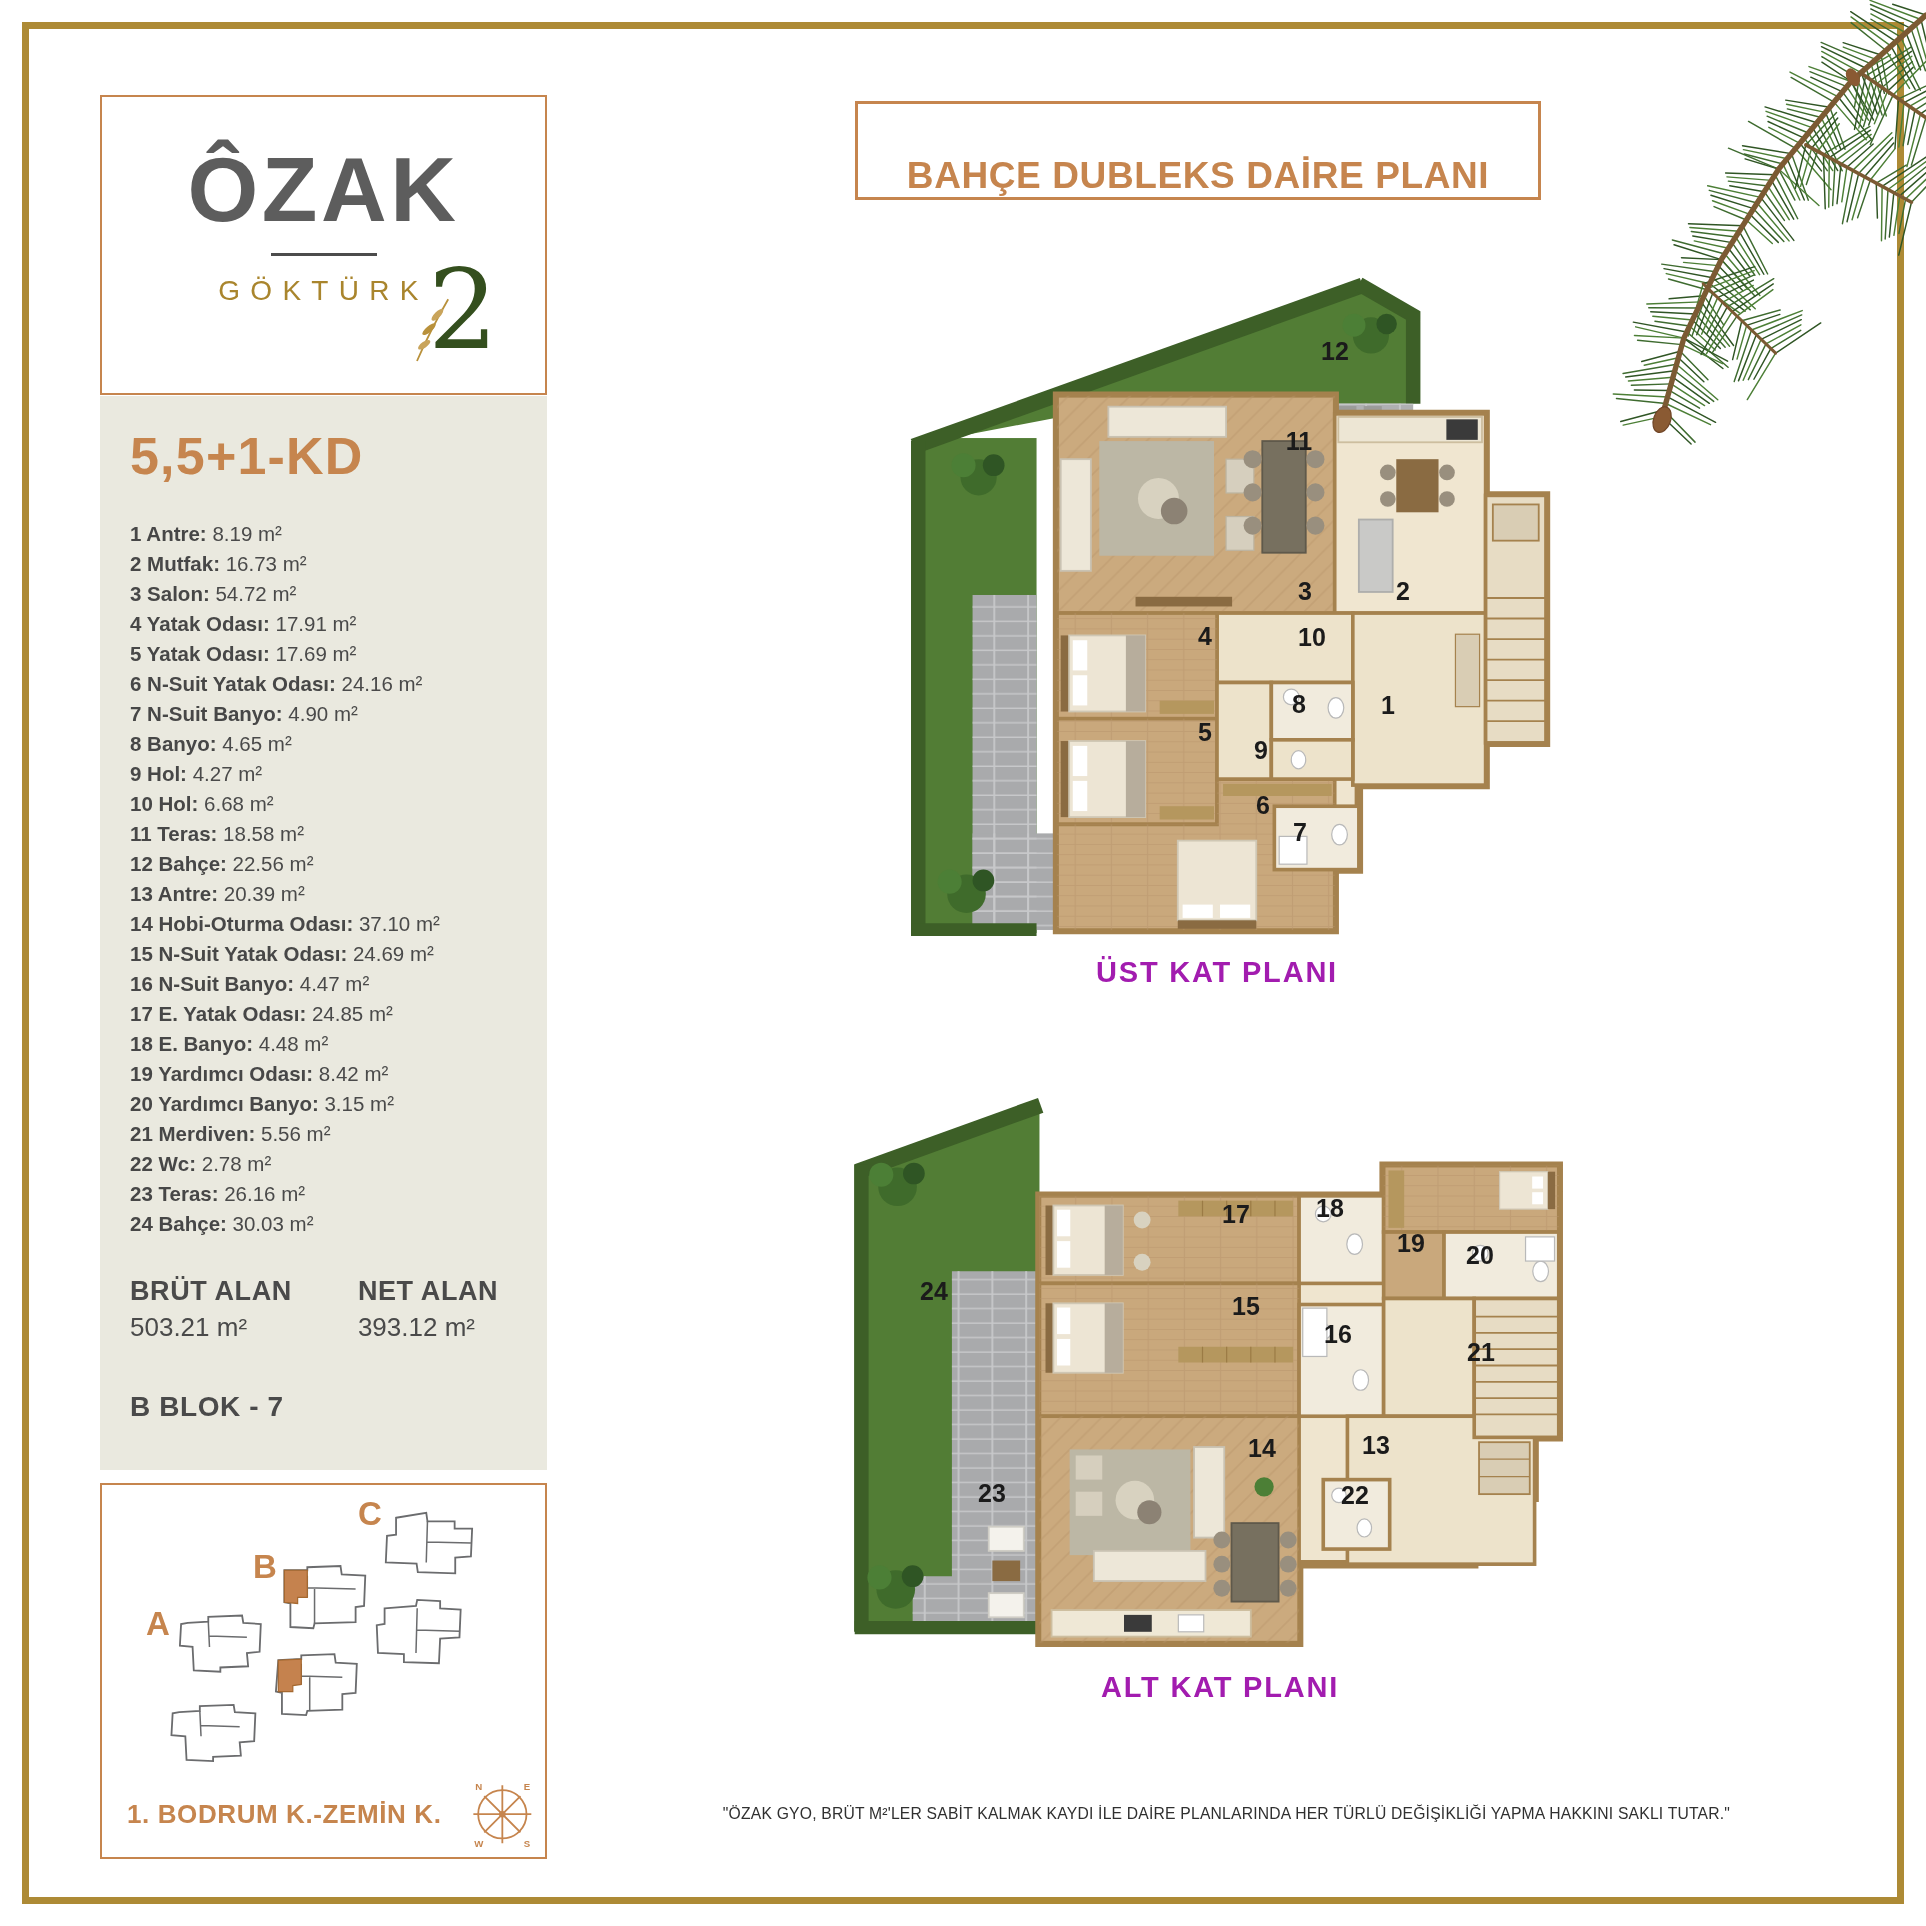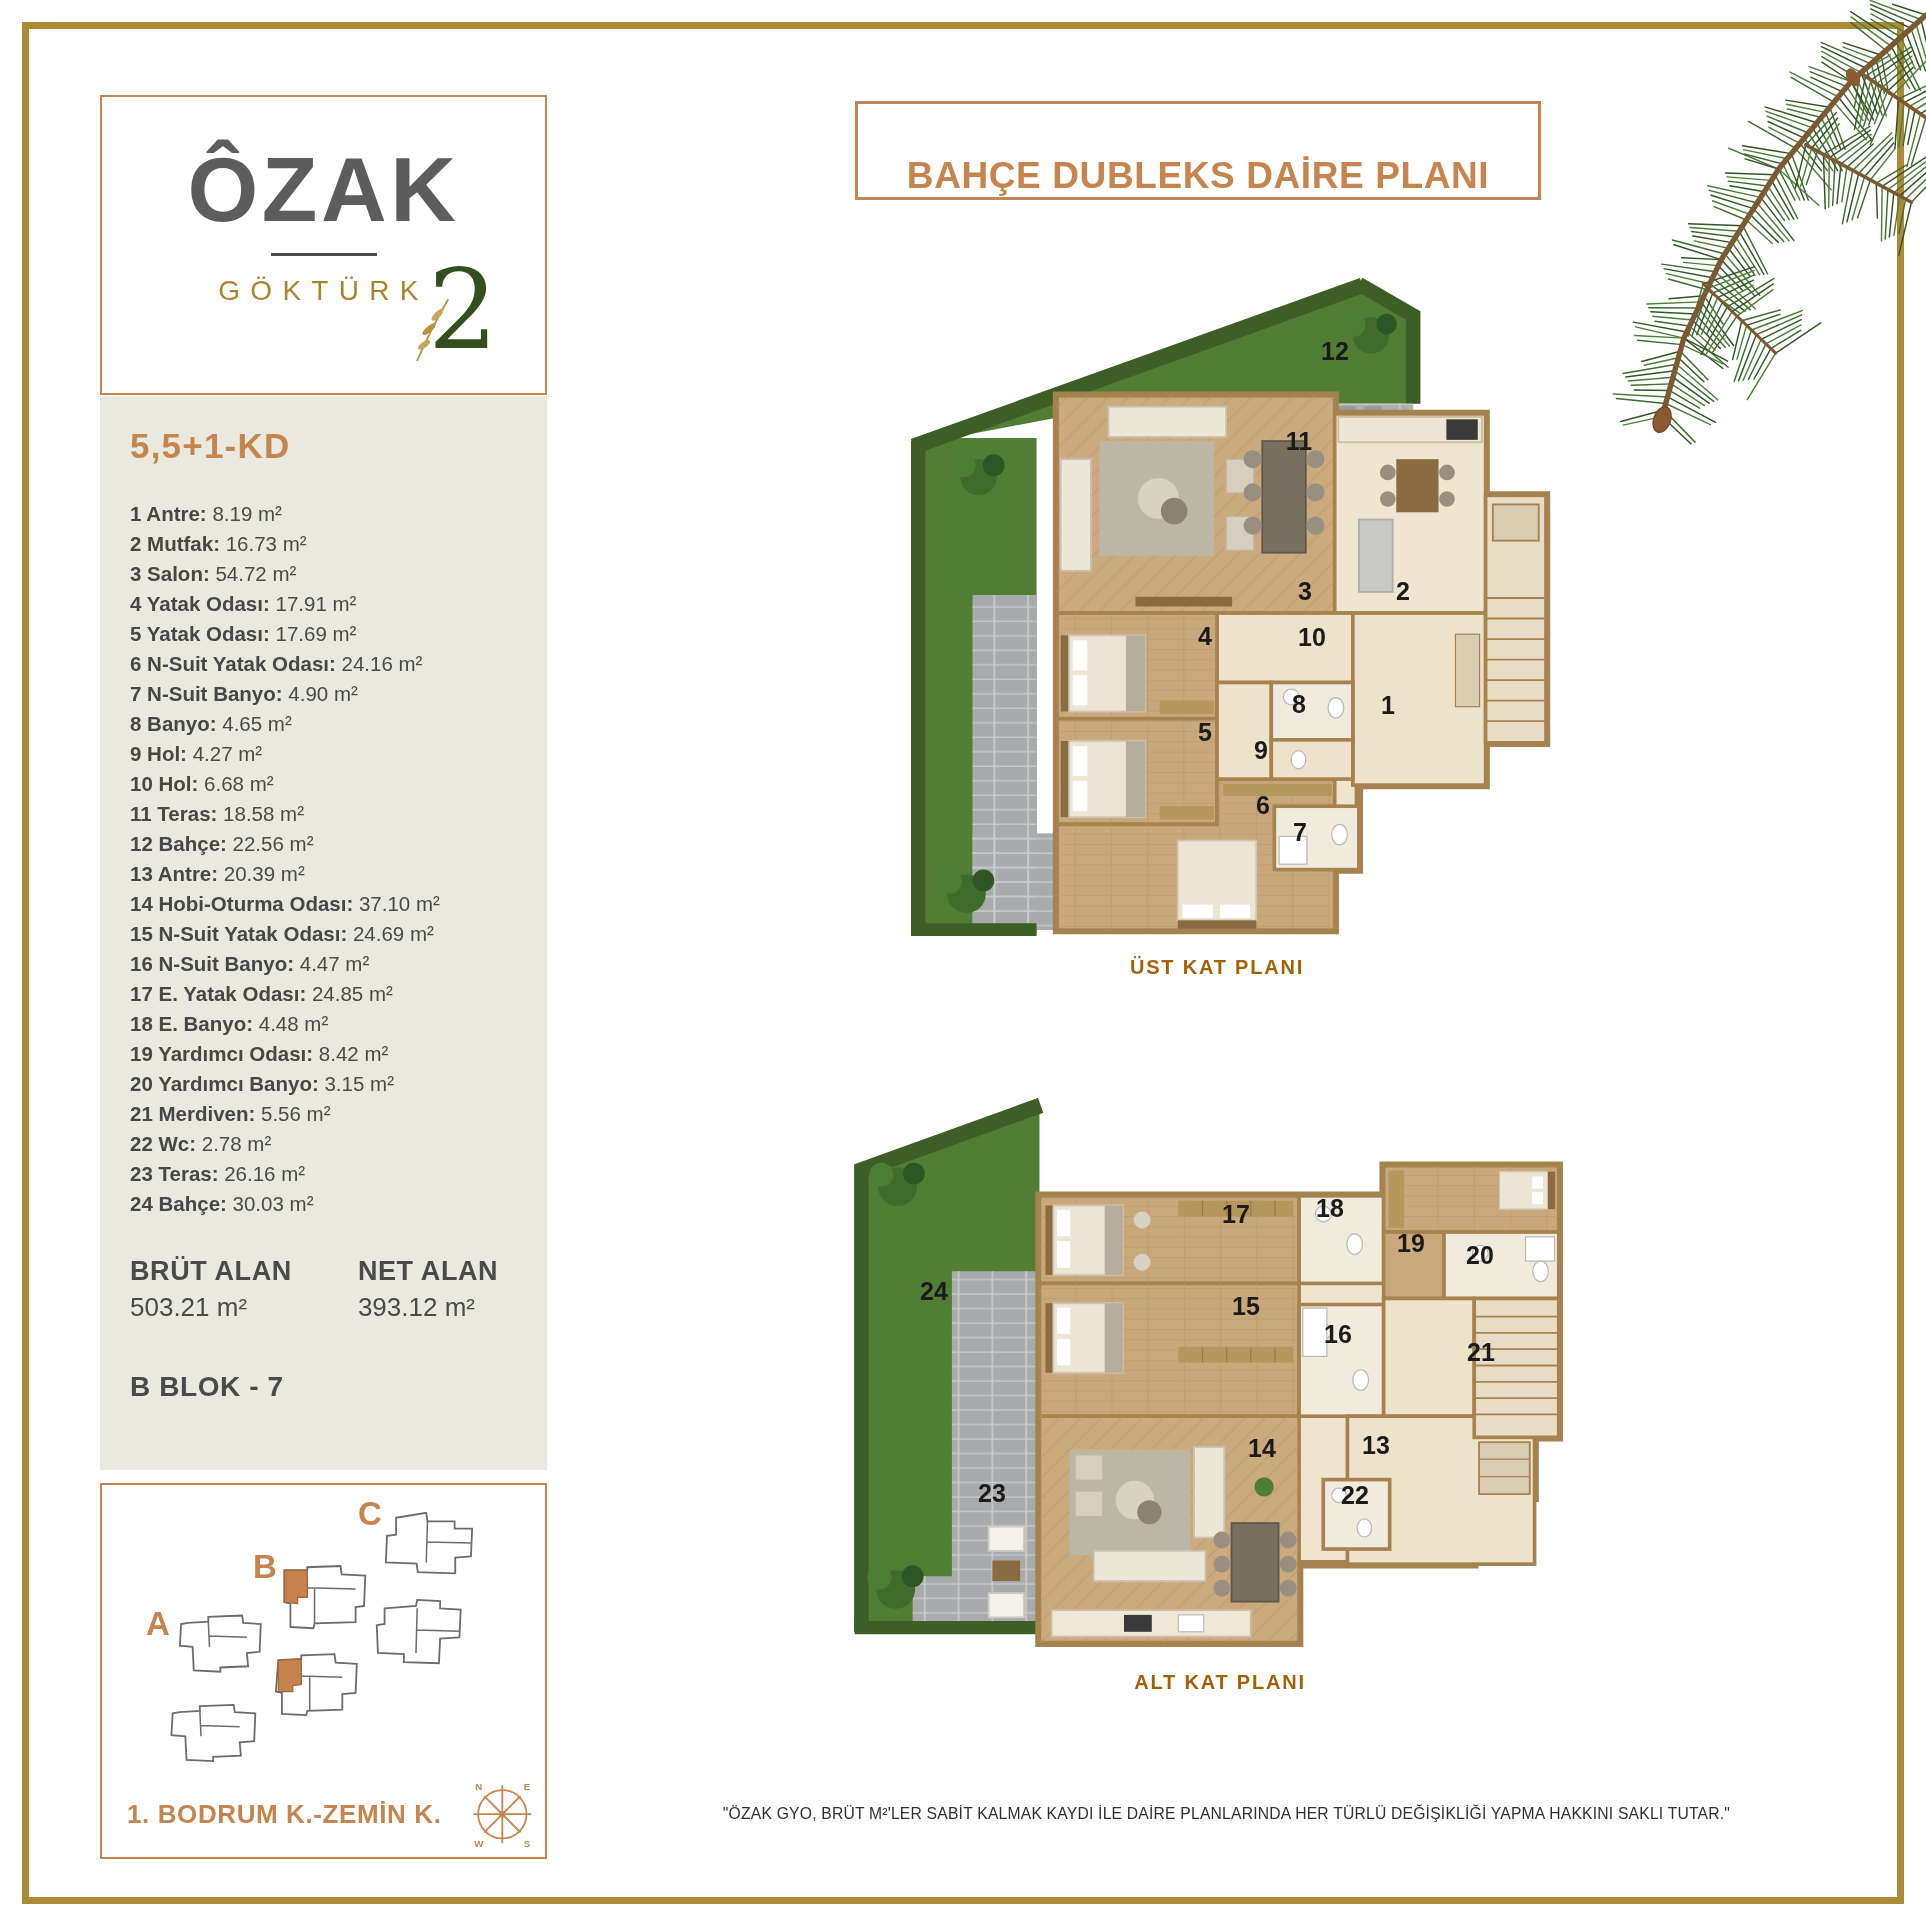--- a/index.html
+++ b/index.html
@@ -14,21 +14,21 @@
           letter-spacing:3.6px;line-height:91px;}
   .logo-divider{width:106px;height:3px;background:#4c4c4c;margin:18px auto 0 auto;}
   .project-row{position:relative;text-align:center;margin-top:19.3px;height:97px;}
   .project{font-size:28px;color:#A9852D;letter-spacing:10.3px;font-weight:500;}
   .big2{position:absolute;left:326px;top:-20.5px;font-family:"DejaVu Serif","Liberation Serif",serif;
         font-size:110px;line-height:110px;color:#344F1E;}
   .sprig{position:absolute;left:309px;top:17px;}
 
   .panel{position:absolute;left:100px;top:396px;width:447px;height:1074px;background:#EAE9DF;
          box-sizing:border-box;padding:30px 0 0 30px;}
-  .type-label{font-size:35px;font-weight:bold;color:#C6854E;letter-spacing:1.2px;}
+  .type-label{font-size:52px;font-weight:bold;color:#C6854E;letter-spacing:1.2px;}
   .room-list{margin-top:33px;}
   .room-row{font-size:20.5px;line-height:30px;white-space:nowrap;color:#4A4A4A;}
   .room-row .rl{font-weight:bold;color:#474747;}
   .areas{display:flex;gap:66px;margin-top:37px;}
   .area-label{font-size:27px;font-weight:bold;color:#4A4A4A;letter-spacing:0.6px;}
   .area-value{font-size:26px;color:#4A4A4A;margin-top:5px;}
   .block-label{margin-top:48px;font-size:28px;font-weight:bold;color:#4A4A4A;letter-spacing:0.6px;}
 
   .site-card{position:absolute;left:100px;top:1483px;width:447px;height:376px;background:#fff;
              border:2.4px solid #C6854E;box-sizing:border-box;}
@@ -42,22 +42,22 @@
   .header-box{position:absolute;left:855px;top:101px;width:686px;height:99px;border:3px solid #C6854E;
               box-sizing:border-box;display:flex;align-items:flex-end;justify-content:center;background:#fff;}
   .header-title{font-size:37px;font-weight:bold;color:#C6854E;letter-spacing:0.6px;white-space:nowrap;}
 
   .plan-wrap{position:absolute;}
   .plan-upper{left:876px;top:260px;width:676px;height:676px;}
   .plan-lower{left:840px;top:1063px;width:725px;height:634px;}
   .plan-wrap svg{position:absolute;left:0;top:0;width:100%;height:100%;}
   .plan-num{position:absolute;font-size:25px;font-weight:bold;color:#1B1B1B;transform:translate(-50%,-50%);}
 
-  .plan-label{position:absolute;width:362px;text-align:center;font-size:20px;font-weight:bold;
-              color:#a16207;letter-spacing:1.8px;white-space:nowrap;}
+  .plan-label{position:absolute;width:362px;text-align:center;font-size:29px;font-weight:bold;
+              color:#a21caf;letter-spacing:1.8px;white-space:nowrap;}
   .plan-label-upper{left:1036px;top:956px;}
   .plan-label-lower{left:1039px;top:1671px;}
 
   .disclaimer{position:absolute;left:701px;top:1805px;width:1051px;text-align:center;font-size:15.7px;
               color:#303030;letter-spacing:0.2px;}
 
   .pine{position:absolute;right:0;top:0;width:404px;height:483px;pointer-events:none;}
 </style>
 </head>
 <body>

